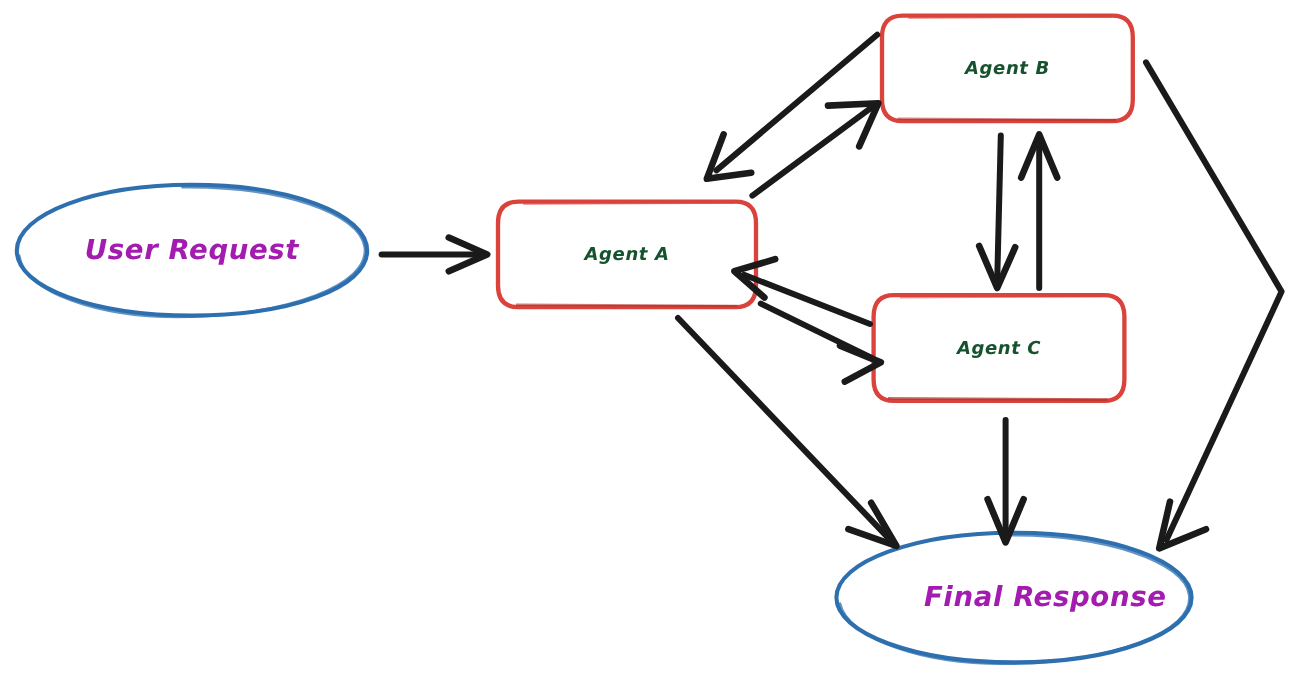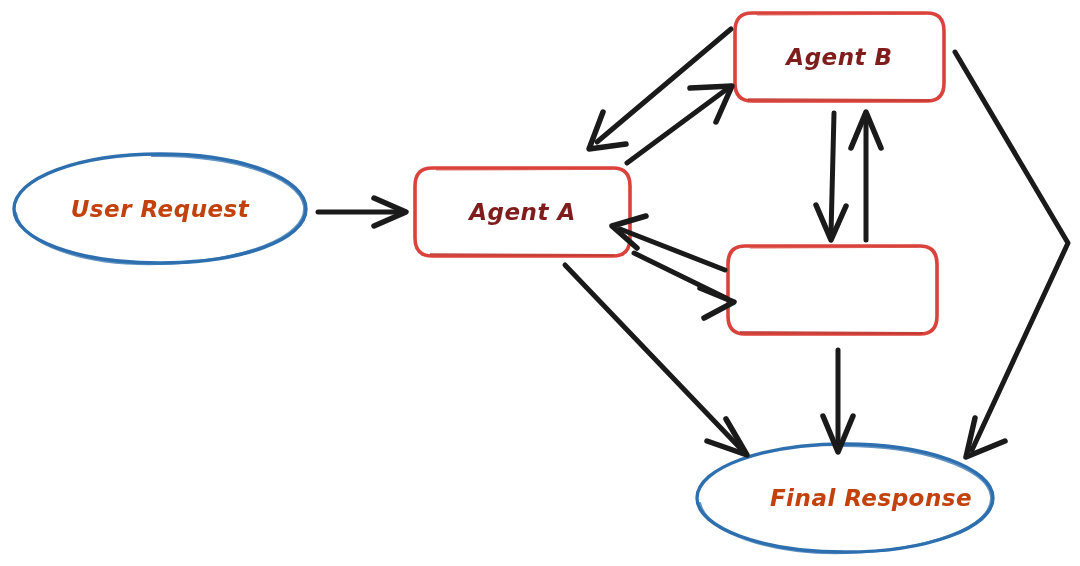--- a/index.html
+++ b/index.html
@@ -30,26 +30,26 @@
     justify-content: center;
     text-align: center;
     pointer-events: none;
     font-family: "DejaVu Sans", sans-serif;
     font-style: italic;
     font-weight: 600;
     letter-spacing: 0.5px;
     white-space: nowrap;
   }
   .label-blue {
-    color: #c2410c;
+    color: #a21caf;
     font-size: 23px;
   }
   .label-red {
-    color: #7f1d1d;
-    font-size: 23px;
+    color: #14532d;
+    font-size: 15px;
   }
   .hit {
     position: absolute;
     background: transparent;
   }
 </style>
 </head>
 <body>
 
 <div id="canvas">
@@ -152,20 +152,21 @@
     </g>
 
   </svg>
 
   <div class="node-label label-blue" style="left:14px; top:182px; width:292px; height:54px;">User Request</div>
 
   <div class="node-label label-red" style="left:415px; top:185px; width:215px; height:54px;">Agent A</div>
 
   <div class="node-label label-red" style="left:735px; top:30px; width:209px; height:54px;">Agent B</div>
 
+  <div class="node-label label-red" style="left:728px; top:263px; width:209px; height:54px;">Agent C</div>
 
   <div class="node-label label-blue" style="left:723px; top:471px; width:296px; height:54px;">Final Response</div>
 
   <div class="hit" style="left:14px; top:154px; width:292px; height:109px; border-radius:50%;"></div>
   <div class="hit" style="left:415px; top:168px; width:215px; height:88px; border-radius:18px;"></div>
   <div class="hit" style="left:735px; top:13px; width:209px; height:88px; border-radius:18px;"></div>
   <div class="hit" style="left:728px; top:246px; width:209px; height:88px; border-radius:18px;"></div>
   <div class="hit" style="left:697px; top:444px; width:296px; height:108px; border-radius:50%;"></div>
 
 </div>

